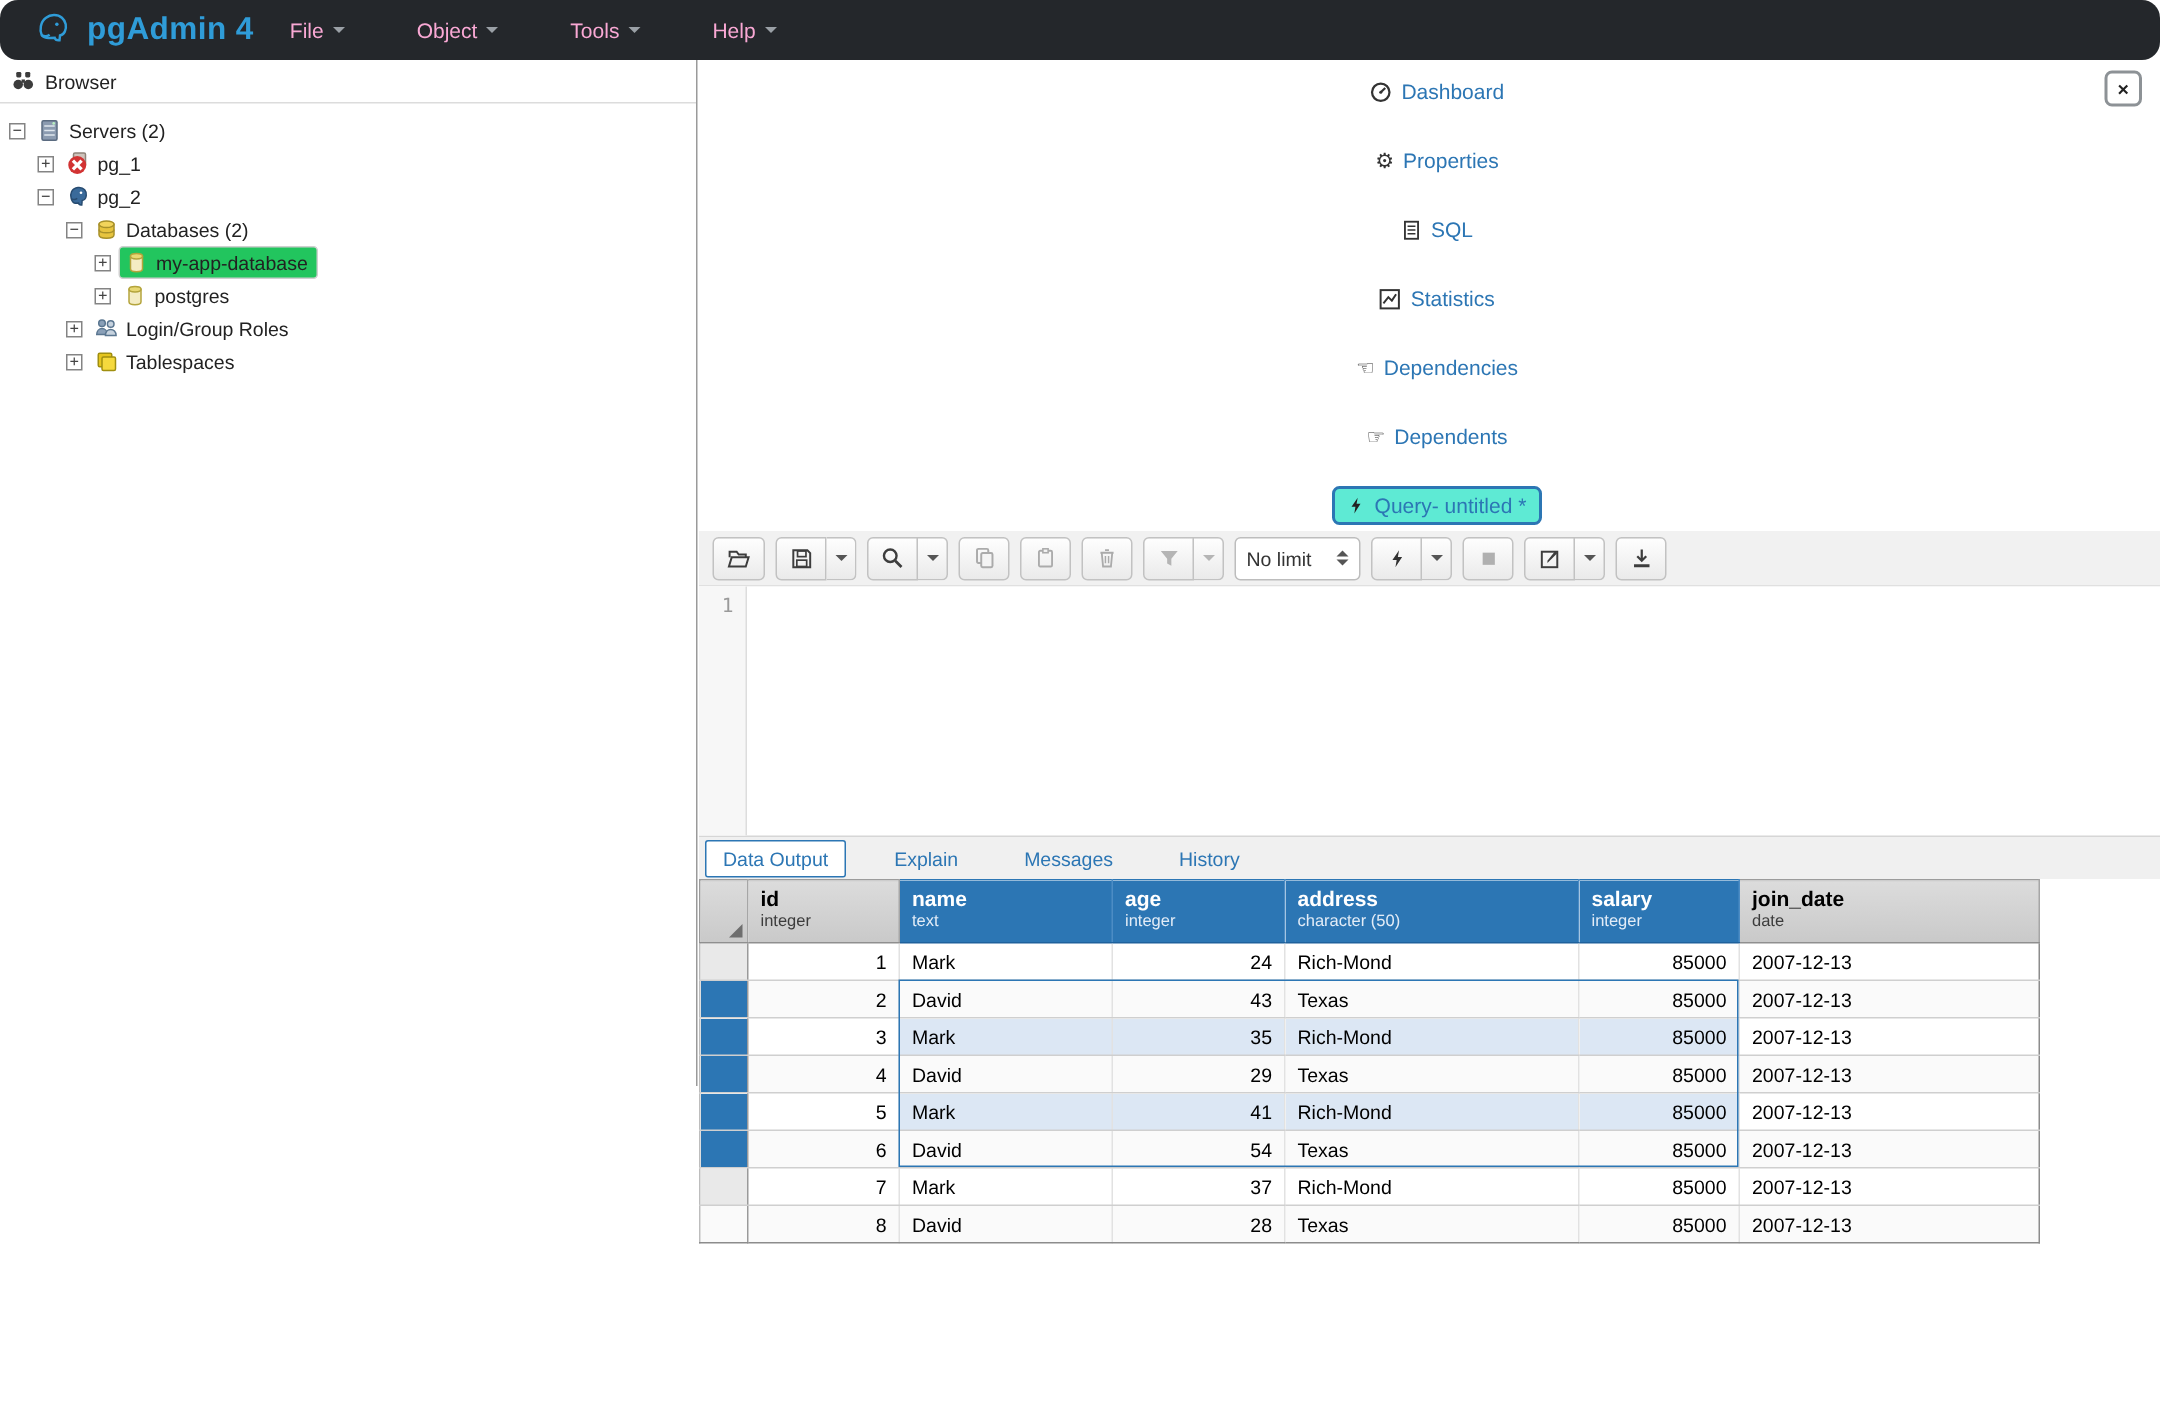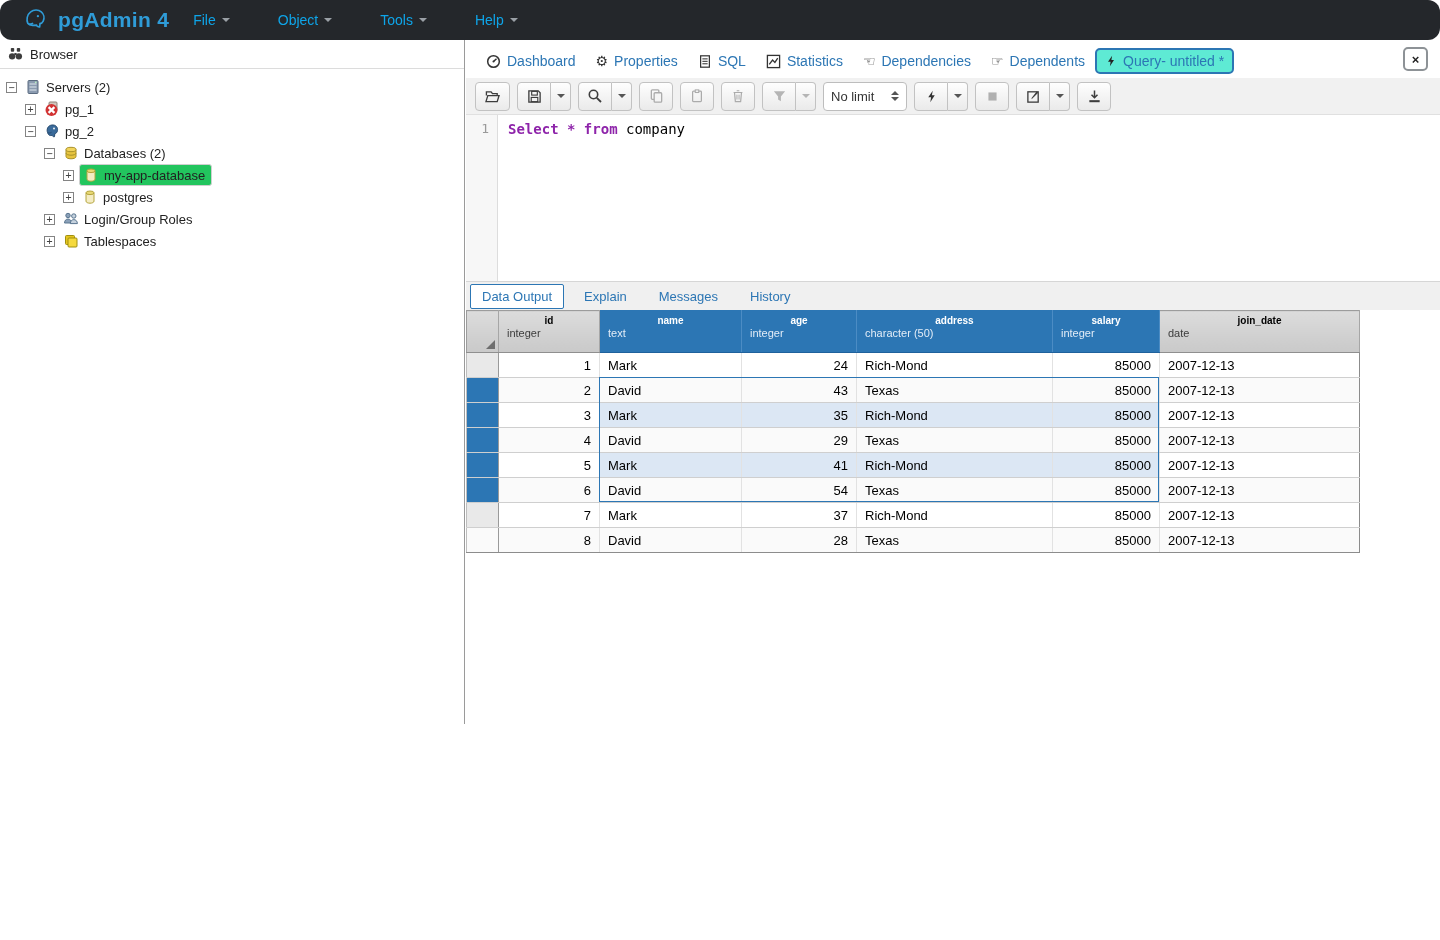--- a/index.html
+++ b/index.html
@@ -4,21 +4,21 @@
 <style>
   * { margin:0; padding:0; box-sizing:border-box; }
   html,body { width:1440px; height:940px; overflow:hidden; background:#fff;
               font-family:"Liberation Sans", sans-serif; }
 
   
   #navbar { position:absolute; left:0; top:0; width:1440px; height:40px;
             background:#24272b; display:flex; align-items:center;border-radius:12px; }
   .brand { display:flex; align-items:center; gap:9px; margin-left:22px; }
   .brand-text { color:#2f9cd8; font-size:21px; font-weight:bold; letter-spacing:.3px; }
-  .nav-menu { color:#0ea5e9; font-size:14px; padding:0 24px; display:flex; align-items:center; gap:6px; cursor:default; }
+  .nav-menu { color:#f9a8d4; font-size:14px; padding:0 24px; display:flex; align-items:center; gap:6px; cursor:default; }
   .nav-menu:first-of-type { margin-left:28px; }
   .caret-dn { display:inline-block; width:0; height:0; border-left:4px solid transparent;
               border-right:4px solid transparent; border-top:4px solid #9aa0a6; }
 
   
   #sidebar { position:absolute; left:0; top:40px; width:465px; height:684px;
              background:#fff; border-right:1px solid #9a9a9a; }
   #sidebar-header { height:29px; display:flex; align-items:center; gap:7px;
                     padding-left:8px; border-bottom:1px solid #dcdcdc; }
   #sidebar-header span { font-size:13px; color:#222; }
@@ -28,21 +28,21 @@
               font-size:10px; line-height:9px; text-align:center; color:#444;
               margin-right:5px; flex:0 0 auto; font-family:"DejaVu Sans Mono",monospace; }
   .node { display:flex; align-items:center; gap:5px; padding:2px 6px 2px 3px; border-radius:3px; }
   .node.selected { background:#22c55e; border:1px solid #cfcfcf; }
   .ticon { width:16px; height:16px; flex:0 0 auto; }
 
   
   #main { position:absolute; left:466px; top:40px; width:974px; height:900px; background:#fff; }
 
   
-  #main-tabs { display:flex; align-items:center; gap:0; padding:8px 0 4px 10px; }
+  #main-tabs { display:flex; align-items:center; gap:20px; padding:8px 0 4px 10px;flex-direction:column; }
   .mtab { display:flex; align-items:center; gap:6px; color:#2c76b4; font-size:14px;
           padding:3px 8px; border:2px solid transparent; border-radius:5px; cursor:pointer; white-space:nowrap; }
   .mtab.active { border-color:#2c76b4; background:#5eead4; }
   .mtab .glyph { color:#333; font-size:14px; line-height:1; }
   #close-btn { position:absolute; right:12px; top:7px; width:25px; height:24px;
                border:2px solid #8d9296; border-radius:5px; background:#fff;
                display:flex; align-items:center; justify-content:center;
                font-size:13px; font-weight:bold; color:#222; cursor:pointer; }
 
   
@@ -75,36 +75,36 @@
   #editor { height:166px; display:flex; background:#fff; }
   #gutter { width:32px; background:#f7f7f7; border-right:1px solid #ddd;
             font-family:"DejaVu Sans Mono",monospace; font-size:13px; color:#9a9a9a;
             text-align:right; padding:6px 8px 0 0; }
   #code { padding:6px 0 0 10px; font-family:"DejaVu Sans Mono",monospace; font-size:14px;
           white-space:pre; color:#000; }
   .kw { color:#8e24aa; font-weight:bold; }
 
   
   #output { border-top:1px solid #d6d6d6; }
-  #out-tabs { height:28px; background:#f0f0f0; display:flex; align-items:center; gap:8px; padding-left:4px; }
+  #out-tabs { height:28px; background:#f0f0f0; display:flex; align-items:center; gap:20px; padding-left:4px; }
   .otab { font-size:13px; color:#2c76b4; padding:4px 11px; cursor:pointer; border:1px solid transparent; }
   .otab.active { background:#fff; border-color:#2c76b4; border-radius:2px; }
 
   
   #grid-wrap { position:relative; width:893px; }
   table#grid { border-collapse:collapse; table-layout:fixed; width:893px;
                font-size:13px; color:#000; }
   #grid th, #grid td { overflow:hidden; white-space:nowrap; }
   #grid th { height:42px; text-align:left; vertical-align:top; padding:4px 8px 0 8px;
              font-weight:normal; }
   .hdr-gray { background:linear-gradient(#dcdcdc,#c9c9c9); border-right:1px solid #a6a6a6;
               border-bottom:1px solid #8f8f8f; border-top:1px solid #9c9c9c; }
   .hdr-blue { background:#2c76b4; color:#fff; border-right:1px solid #4c8cc4;
               border-bottom:1px solid #1f619c; border-top:1px solid #2c76b4; }
-  .col-nm { font-weight:bold; font-size:10px; display:block;text-align:center; }
+  .col-nm { font-weight:bold; font-size:14px; display:block; }
   .col-ty { font-size:11px; display:block; margin-top:1px; }
   .hdr-gray .col-ty { color:#3c3c3c; }
   .hdr-blue .col-ty { color:#e2ecf7; }
   th.handle-hdr { position:relative; border-left:1px solid #9c9c9c; }
   th.handle-hdr::after { content:""; position:absolute; right:3px; bottom:3px;
                          border-left:9px solid transparent; border-bottom:9px solid #6e6e6e; }
   #grid td { height:25px; padding:0 8px; border-right:1px solid #e2e2e2; border-bottom:1px solid #cfcfcf; }
   #grid tr.even td { background:#fafafa; }
   #grid td.handle { background:#e9e9e9; border-right:1px solid #9a9a9a; border-left:1px solid #bdbdbd; }
   #grid td.handle.sel { background:#2c76b4; }
@@ -406,21 +406,20 @@
           </svg>
       </div>
     </div>
   </div>
 
 
   <div id="editor">
     <div id="gutter">
       <span>1</span>
     </div>
-    <div id="code"><span class="kw">Select * from</span><span> company</span></div>
   </div>
 
   <div id="output">
     <div id="out-tabs">
       <div class="otab active"><span>Data Output</span></div>
       <div class="otab"><span>Explain</span></div>
       <div class="otab"><span>Messages</span></div>
       <div class="otab"><span>History</span></div>
     </div>
     <div id="grid-wrap">

